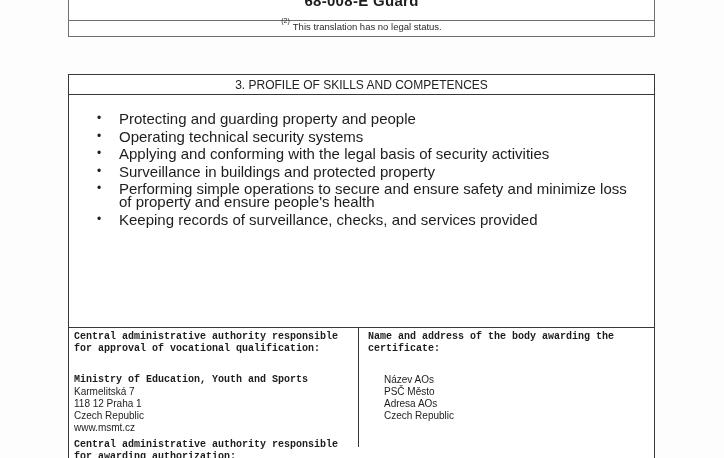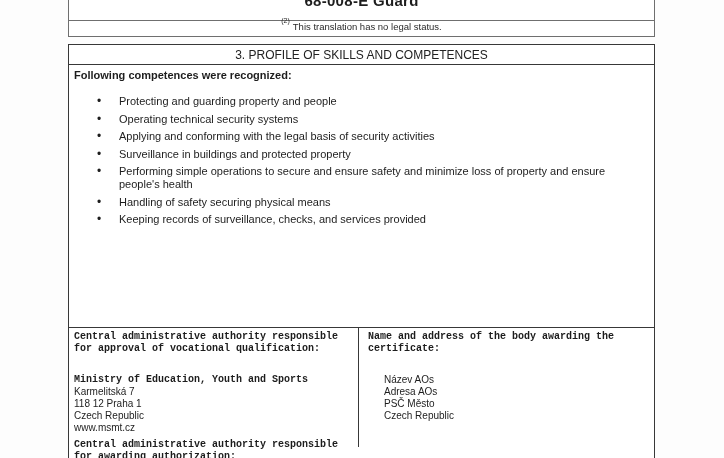--- a/index.html
+++ b/index.html
@@ -34,26 +34,26 @@
   
   .sec { border: 1px solid #383838; }
   .sec-header {
     box-sizing: border-box; height: 20px;
     border-bottom: 1px solid #383838;
     display: flex; align-items: center; justify-content: center;
     font-size: 12px; color: #222;
   }
 
   
-  #sec3 { top: 44px; height: 316px; }
+  #sec3 { top: 74px; height: 316px; }
   #sec3-body { padding: 4px 8px 0 5px; font-size: 11px; }
   .intro { font-weight: bold; line-height: 13px; }
   #bullets {
     list-style: none; margin: 13px 0 0 0;
-    padding: 0 6px 0 45px; font-size: 11px;
+    padding: 0 6px 0 45px; font-size: 15px;
   }
   #bullets li {
     position: relative; line-height: 13px; margin-bottom: 4.5px;
     white-space: pre-wrap;
   }
   #bullets li::before {
     content: "\2022"; position: absolute; left: -22px; top: 0;
     font-size: 12px;
   }
 
@@ -75,47 +75,45 @@
   <div id="top-title-row">68-008-E Guard</div>
   <div id="note-row">
     <sup>(2)</sup>
     <span>This translation has no legal status.</span>
   </div>
 </div>
 
 <div class="box sec" id="sec3">
   <div class="sec-header">3. PROFILE OF SKILLS AND COMPETENCES</div>
   <div id="sec3-body">
-    <div class="intro">Following competences were recognized:</div>
     <ul id="bullets">
       <li>Protecting and guarding property and people</li>
       <li>Operating technical security systems</li>
       <li>Applying and conforming with the legal basis of security activities</li>
       <li>Surveillance in buildings and protected property</li>
       <li>Performing simple operations to secure and ensure safety and minimize loss of property and ensure people's health</li>
-      <li>Handling of safety securing physical means</li>
       <li>Keeping records of surveillance, checks, and services provided</li>
     </ul>
   </div>
 </div>
 
 <div class="box sec" id="sec4">
   <div id="sec4-cols">
     <div class="col" id="col-left">
       <div class="b">Central administrative authority responsible for approval of vocational qualification:</div>
       <div class="b" id="ministry-name">Ministry of Education, Youth and Sports</div>
       <div>Karmelitská 7</div>
       <div>118 12 Praha 1</div>
       <div>Czech Republic</div>
       <div>www.msmt.cz</div>
       <div class="b" id="heading-authorization">Central administrative authority responsible for awarding authorization:</div>
     </div>
     <div class="col" id="col-right">
       <div class="b">Name and address of the body awarding the certificate:</div>
       <div id="right-lines">
         <div>Název AOs</div>
+        <div>PSČ Město</div>
         <div>Adresa AOs</div>
-        <div>PSČ Město</div>
         <div>Czech Republic</div>
       </div>
     </div>
   </div>
 </div>
 
 </body></html>

